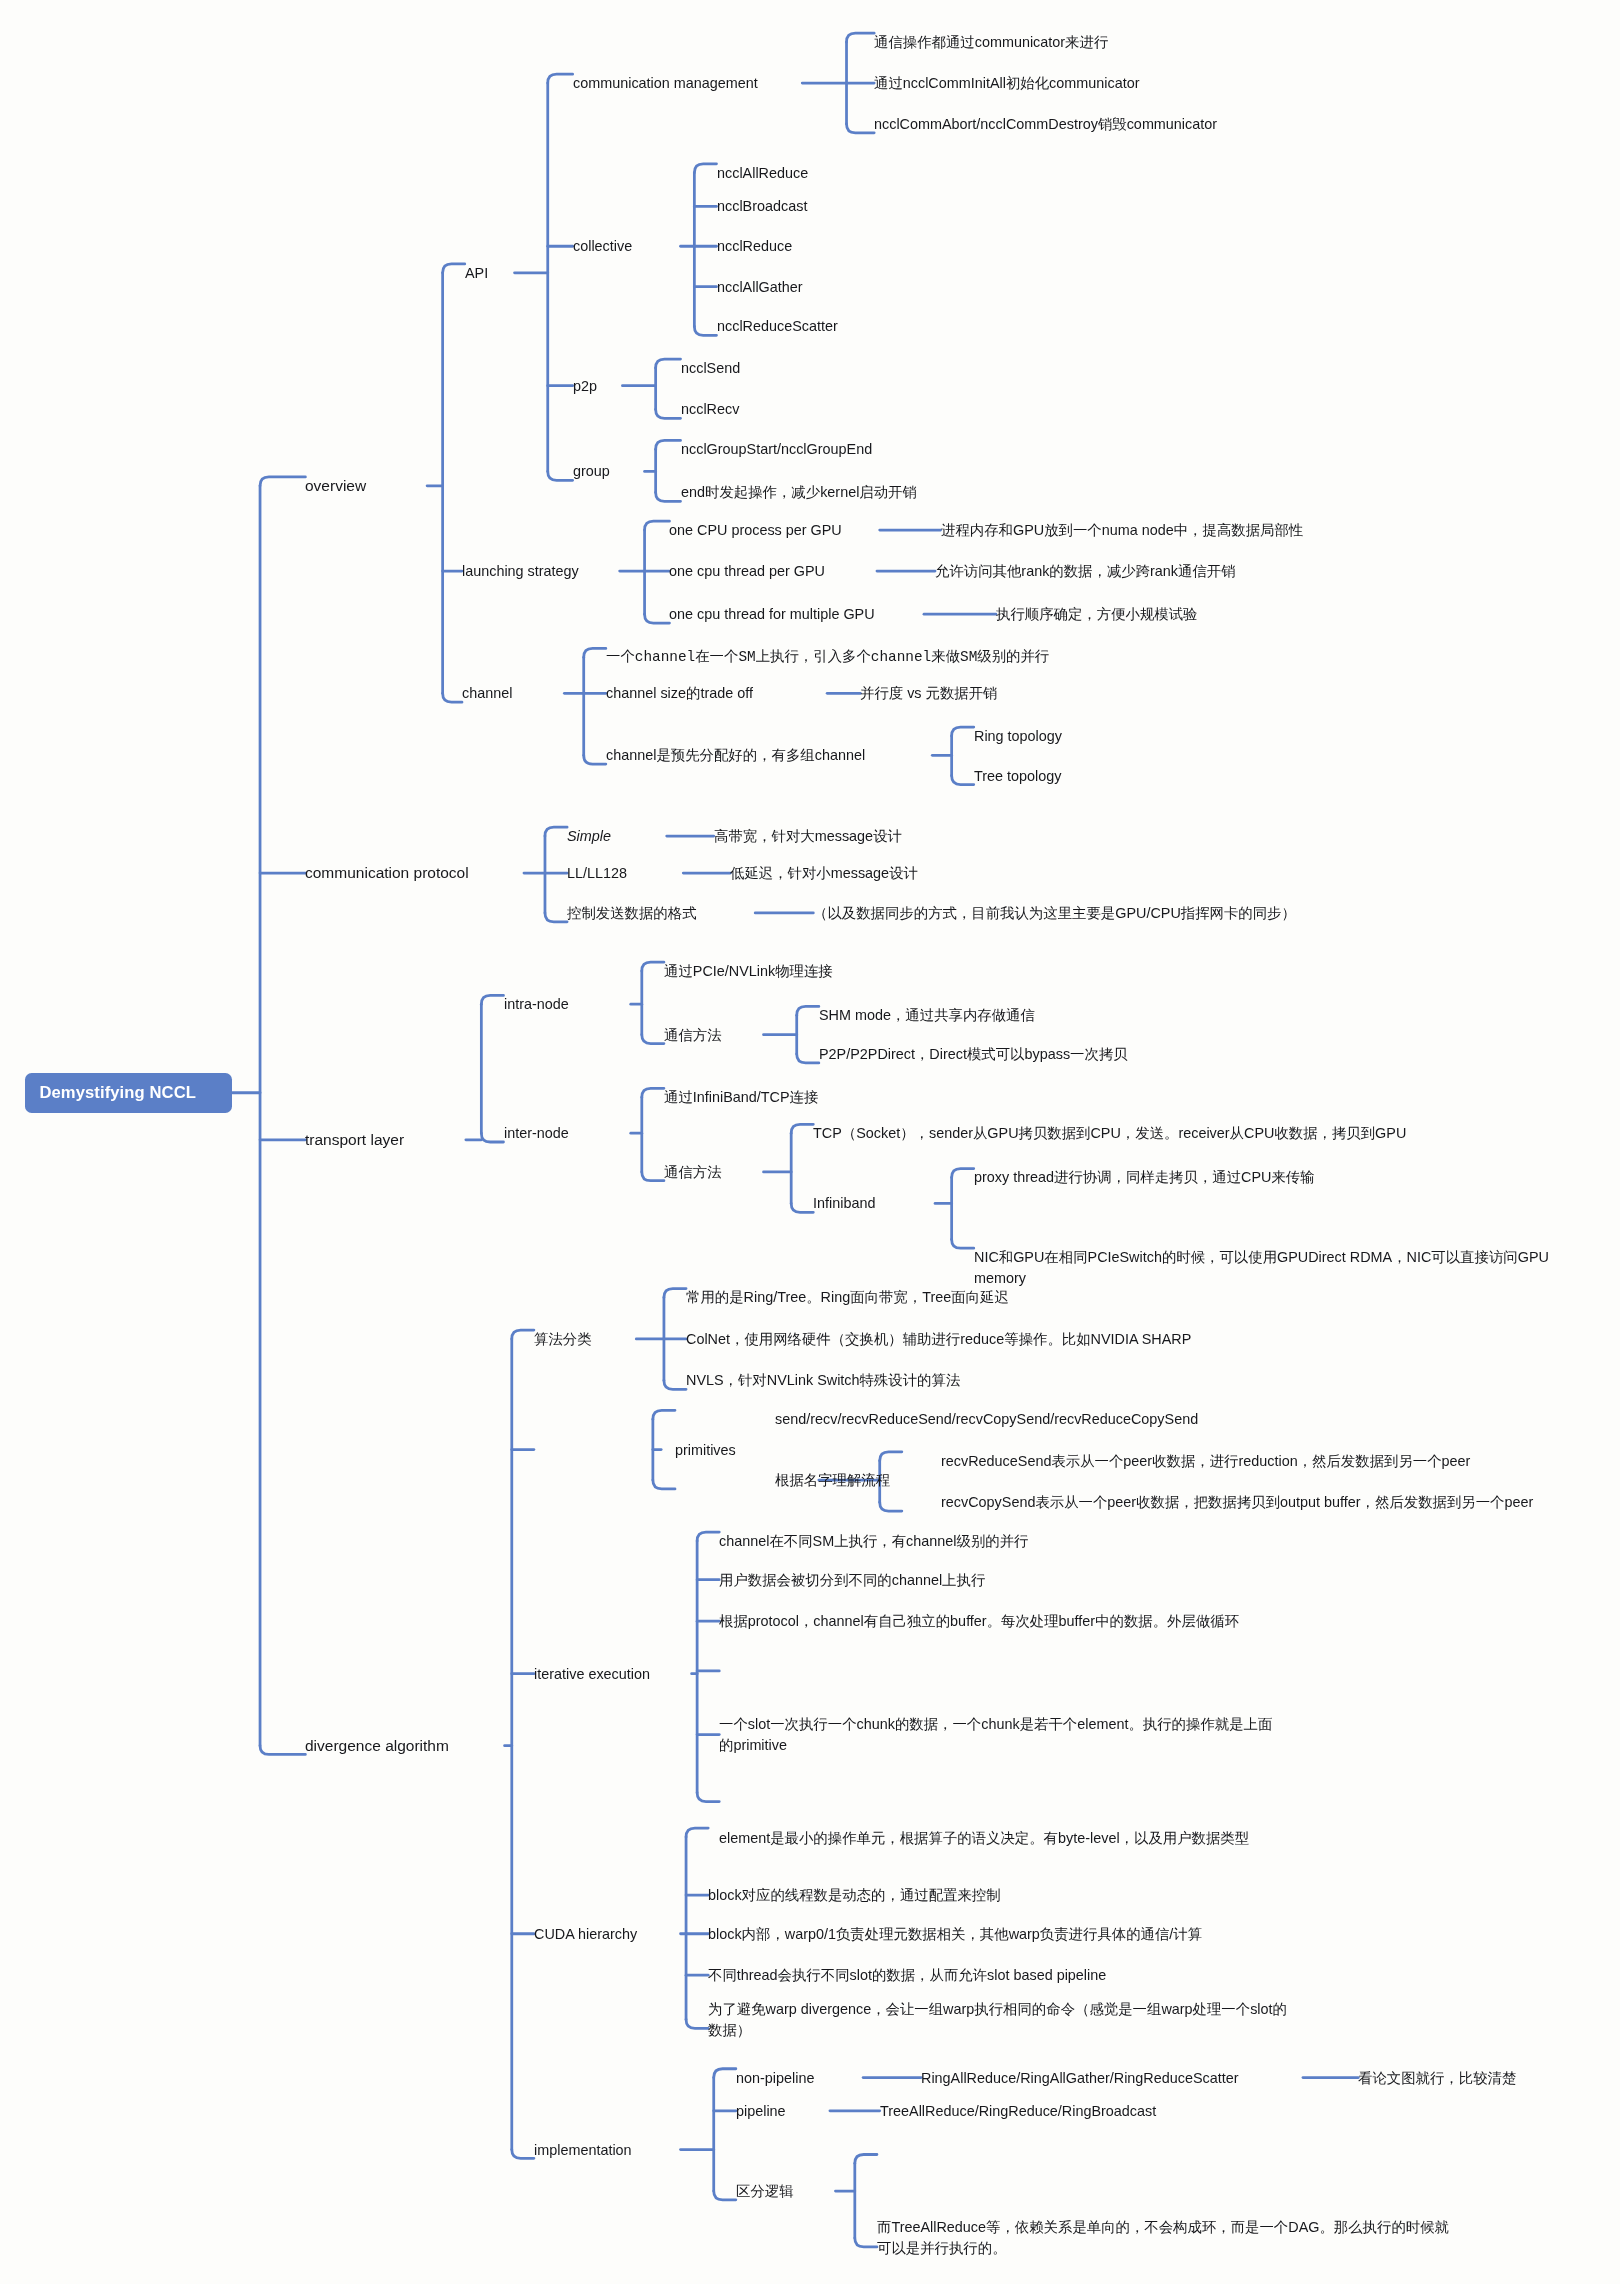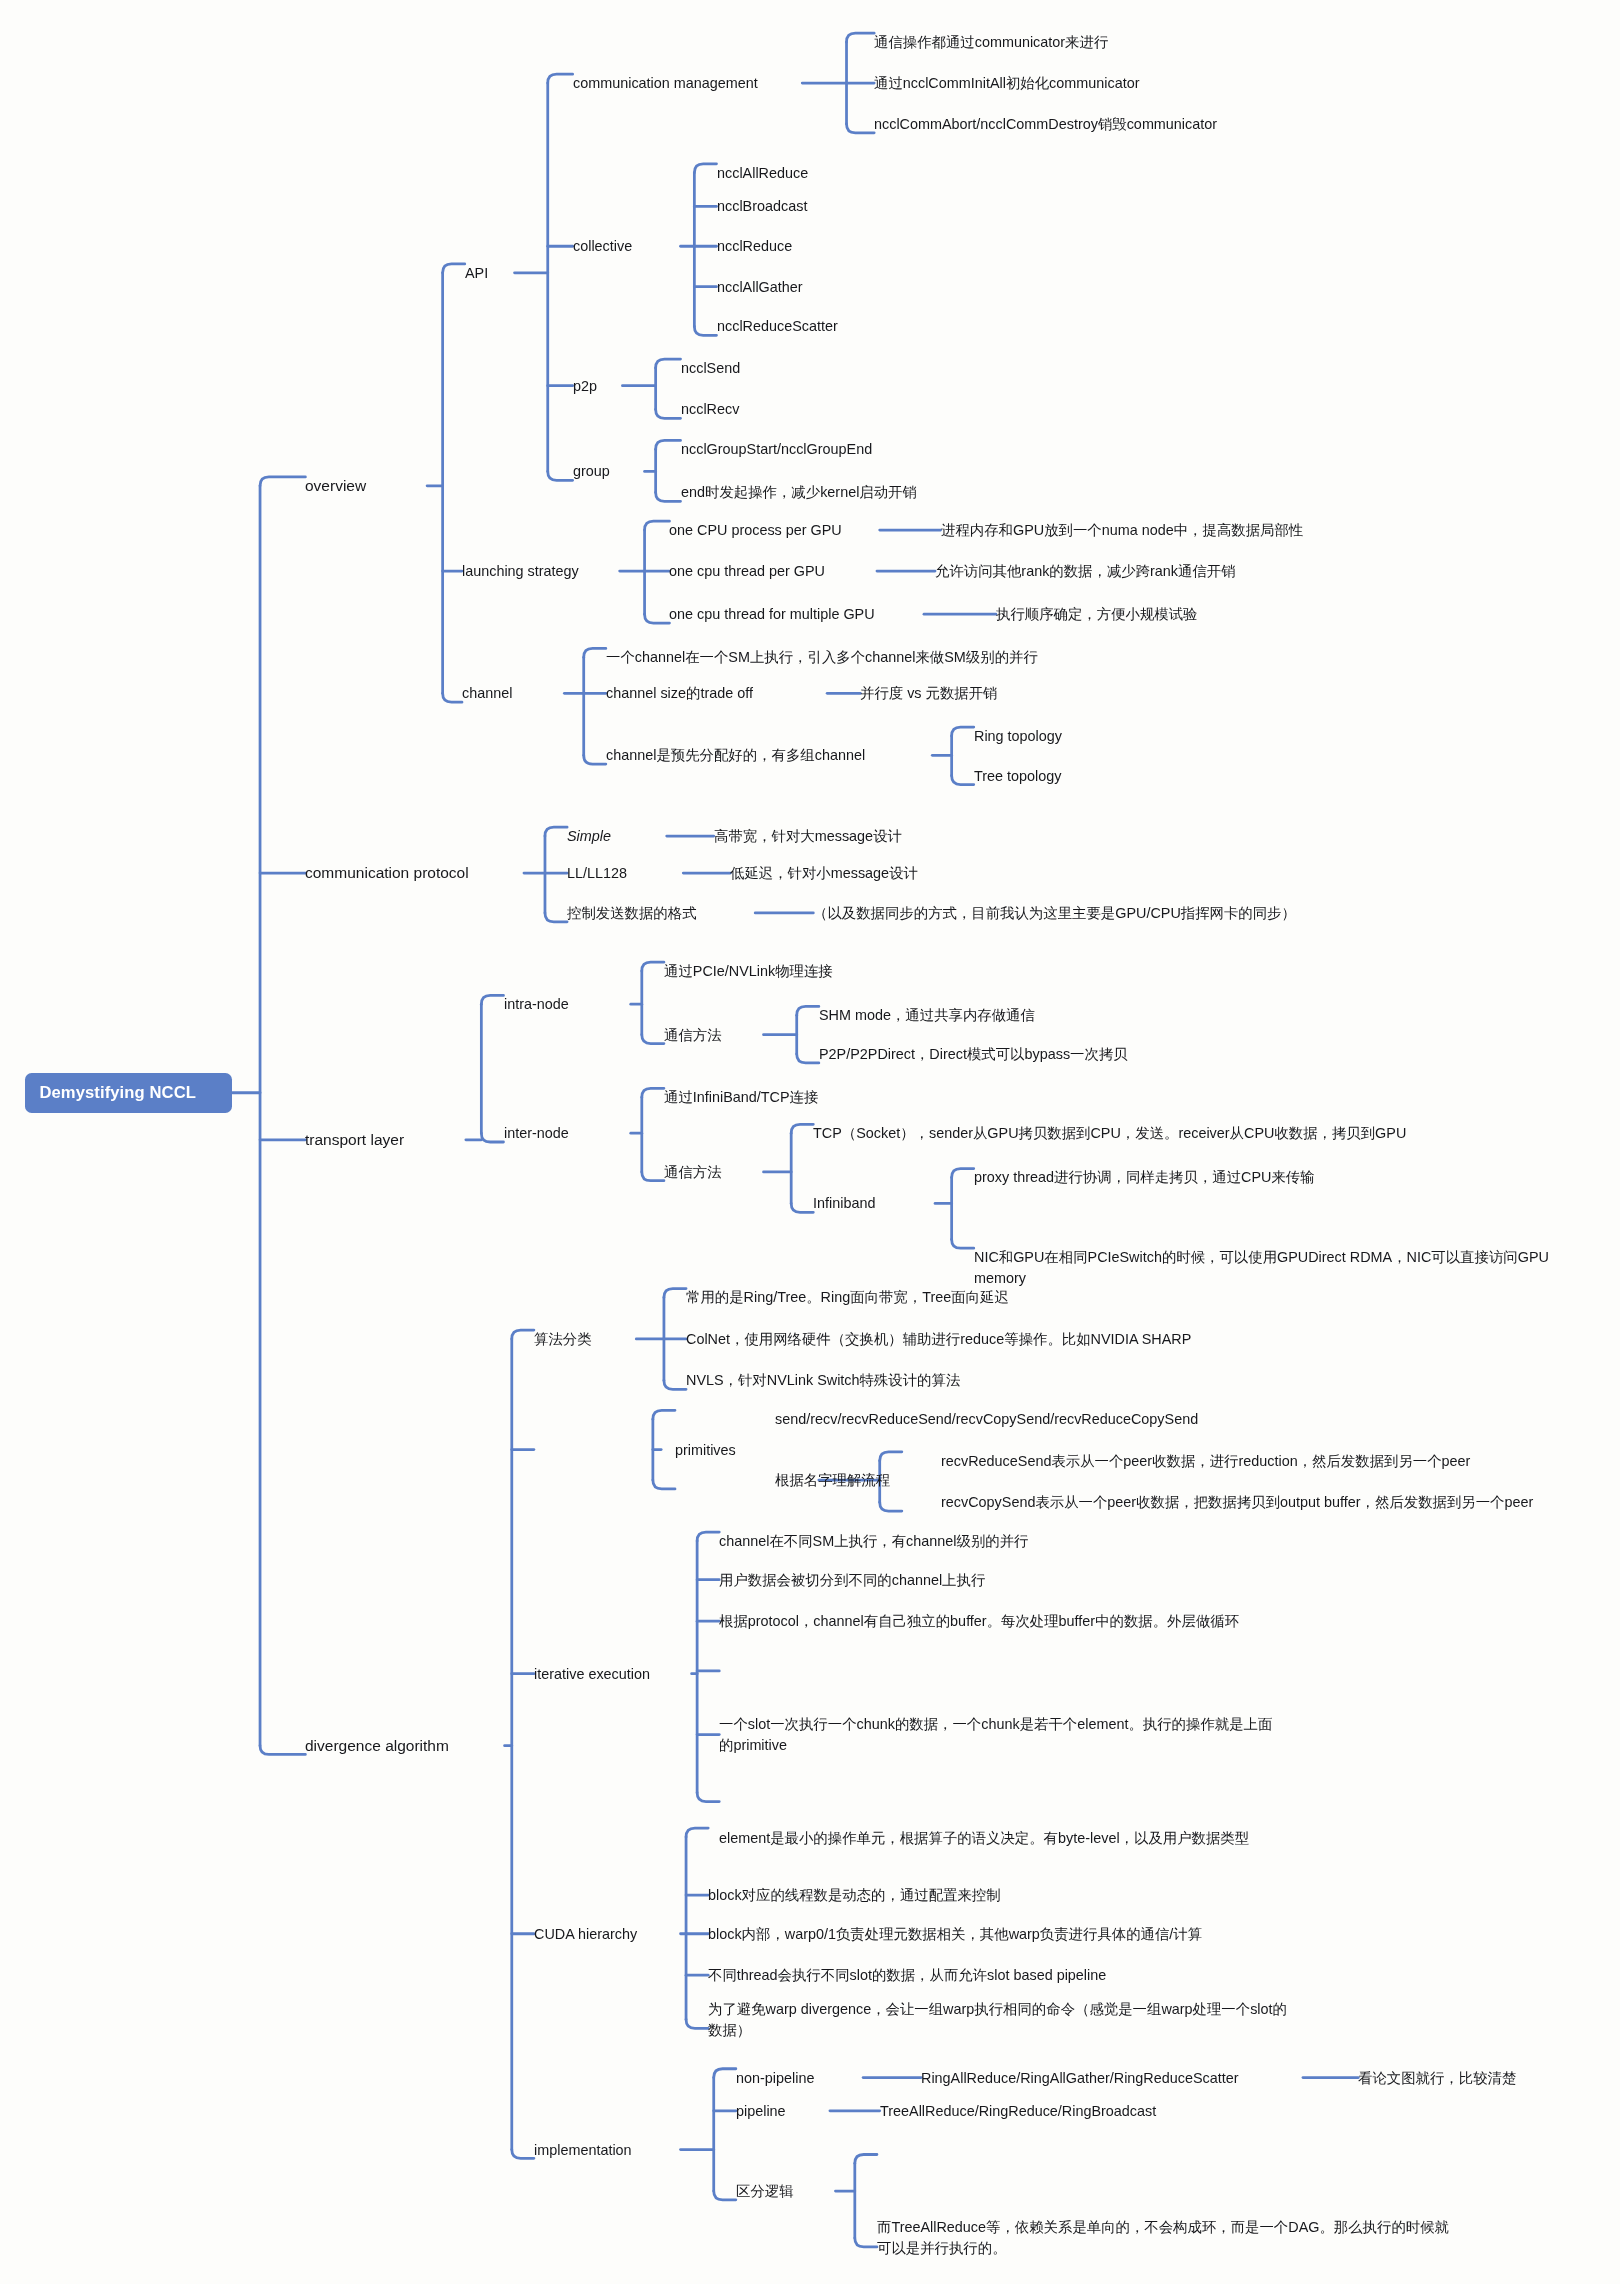--- a/index.html
+++ b/index.html
@@ -230,21 +230,21 @@
 
   <div class="node" style="left:462px;top:571px;">launching strategy</div>
   <div class="node" style="left:669px;top:530px;">one CPU process per GPU</div>
   <div class="node" style="left:941px;top:530px;">进程内存和GPU放到一个numa node中，提高数据局部性</div>
   <div class="node" style="left:669px;top:571px;">one cpu thread per GPU</div>
   <div class="node" style="left:935px;top:571px;">允许访问其他rank的数据，减少跨rank通信开销</div>
   <div class="node" style="left:669px;top:614px;">one cpu thread for multiple GPU</div>
   <div class="node" style="left:996px;top:614px;">执行顺序确定，方便小规模试验</div>
 
   <div class="node" style="left:462px;top:693px;">channel</div>
-  <div class="node" style="left:606px;top:657px;">一个channel在一个SM上执行，引入多个channel来做SM级别的并行</div>
+  <div class="node" style="left:606px;top:657px;font-family:Liberation Mono, monospace;">一个channel在一个SM上执行，引入多个channel来做SM级别的并行</div>
   <div class="node" style="left:606px;top:693px;">channel size的trade off</div>
   <div class="node" style="left:860px;top:693px;">并行度 vs 元数据开销</div>
   <div class="node" style="left:606px;top:755px;">channel是预先分配好的，有多组channel</div>
   <div class="node" style="left:974px;top:736px;">Ring topology</div>
   <div class="node" style="left:974px;top:776px;">Tree topology</div>
 
   <div class="node" style="left:567px;top:836px;font-style:italic;">Simple</div>
   <div class="node" style="left:714px;top:836px;">高带宽，针对大message设计</div>
   <div class="node" style="left:567px;top:873px;">LL/LL128</div>
   <div class="node" style="left:730px;top:873px;">低延迟，针对小message设计</div>

